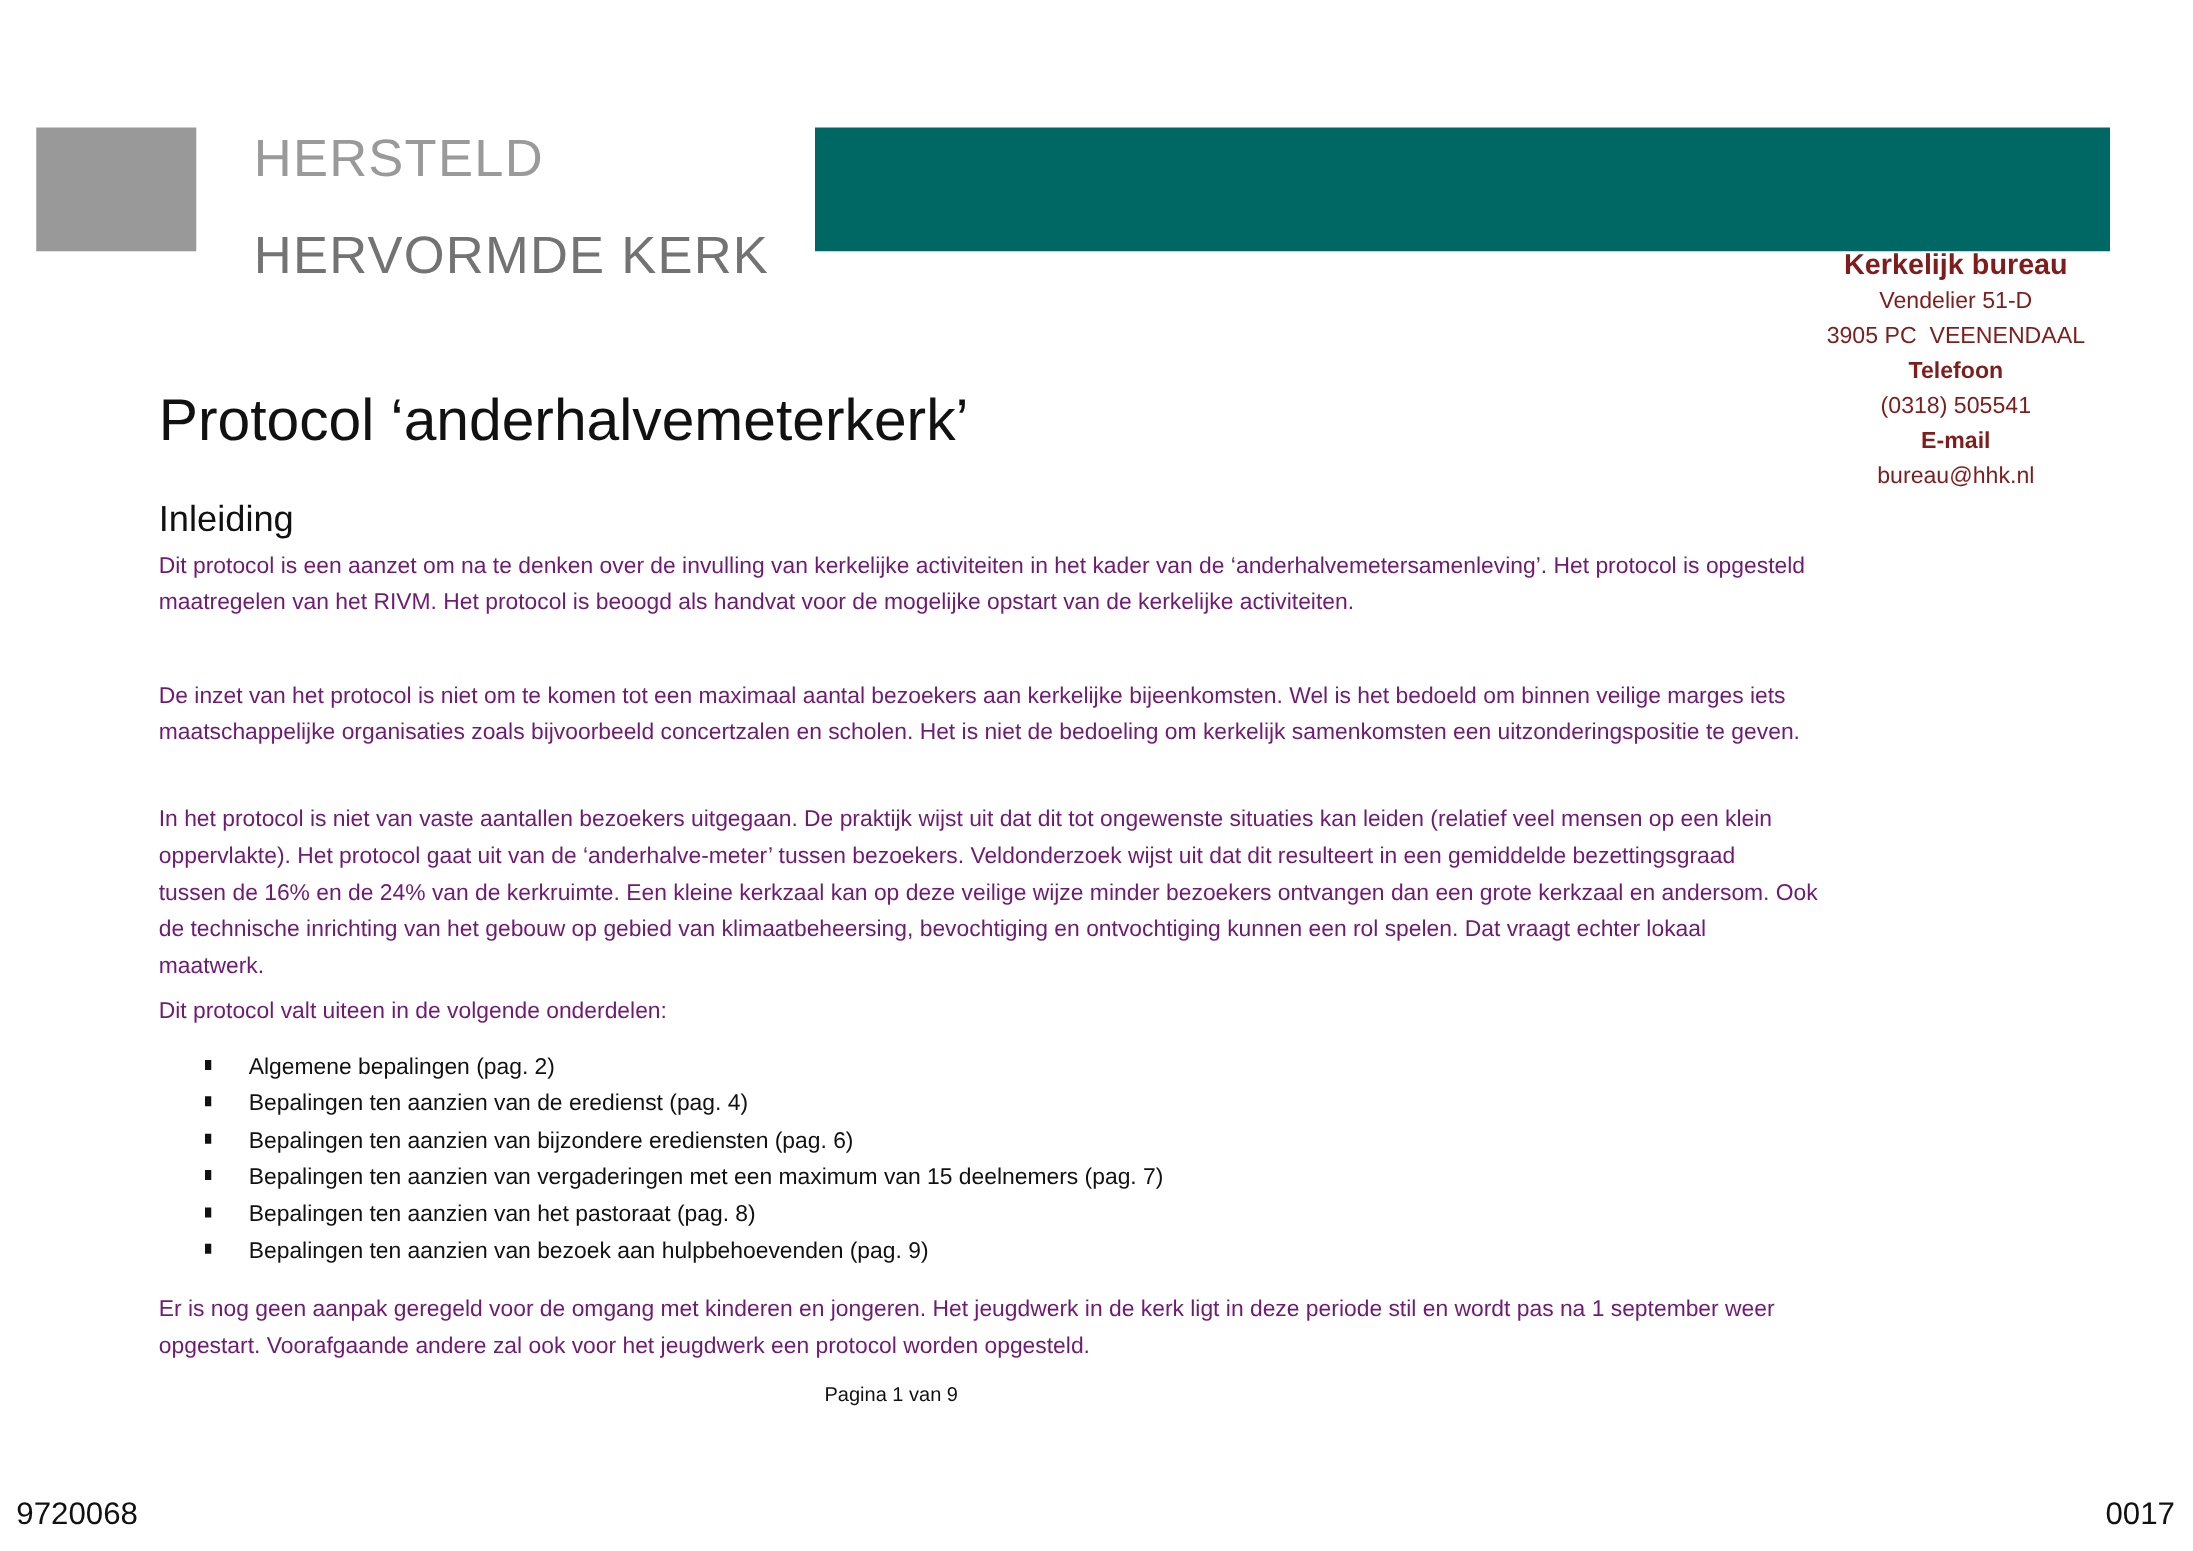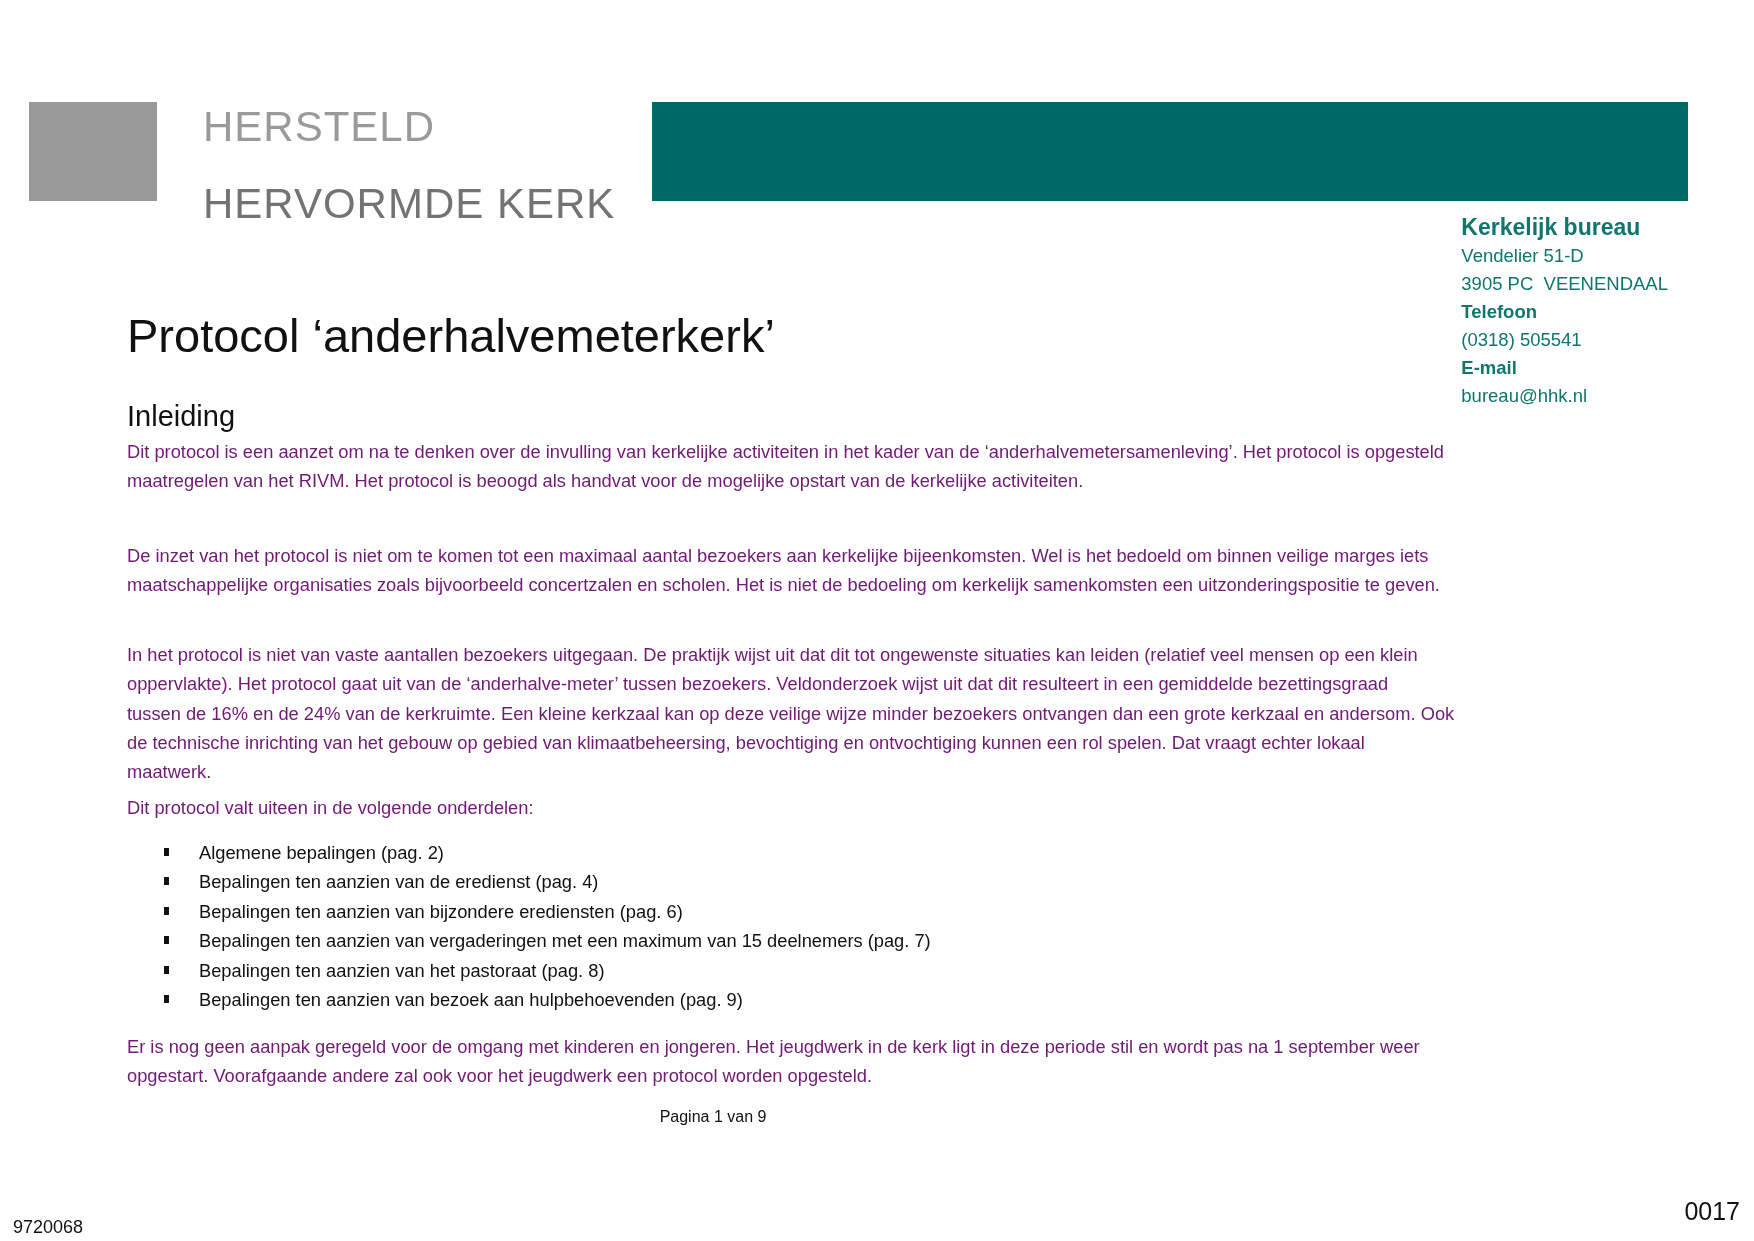--- a/index.html
+++ b/index.html
@@ -5,39 +5,39 @@
   html, body { margin: 0; padding: 0; background: #ffffff; }
   body { width: 1754px; height: 1241px; position: relative; overflow: hidden;
          font-family: "Liberation Sans", sans-serif; color: #111; }
   .abs { position: absolute; }
   #logo-block { left: 29px; top: 102px; width: 128px; height: 99px; background: #999999; }
   #brand-line1 { left: 203px; top: 104px; font-size: 42px; line-height: 46px; color: #9a9a9a;
                  letter-spacing: 1px; white-space: nowrap; }
   #brand-line2 { left: 203px; top: 153px; font-size: 42px; line-height: 46px; color: #737373;
                  letter-spacing: 1px; white-space: nowrap; margin-top: 28px; }
   #header-bar { left: 652px; top: 102px; width: 1036px; height: 99px; background: #006864; }
-  #contact { right: 86px; top: 212px; text-align: left; font-size: 18.5px; line-height: 28px; color: #0f766e; }
+  #contact { right: 86px; top: 196px; text-align: center; font-size: 18.5px; line-height: 28px; color: #7f1d1d; }
   #contact .title { font-weight: bold; font-size: 23px; line-height: 30px; }
   #contact .lbl { font-weight: bold; }
   #doc-title { left: 127px; top: 306px; font-size: 47px; line-height: 60px; color: #111; white-space: nowrap;
                font-family: "Liberation Sans Narrow", "Liberation Sans", sans-serif; }
   #section-heading { left: 127px; top: 397px; font-size: 29px; line-height: 38px; color: #111; }
   .para { left: 127px; width: 1510px; font-size: 18.3px; line-height: 29.3px; color: #701a75; }
   .para .ln { display: block; white-space: nowrap; }
   #p1 { top: 437px; }
   #p2 { top: 541px; }
   #p3 { top: 640px; }
   #p4 { top: 793px; }
   #toc { left: 160px; top: 838px; margin: 0; padding: 0; list-style: none; font-size: 18.3px; line-height: 29.4px; }
   #toc li { position: relative; padding-left: 39px; white-space: nowrap; }
   #toc li .bullet { position: absolute; left: 4px; top: 10px; width: 5px; height: 8px; background: #111; }
   #p5 { top: 1032px; }
   #page-number { left: 0; width: 1462px; top: 1106px; text-align: center; font-size: 16px; line-height: 22px; }
   #page-number span { position: relative; left: -18px; }
-  #stamp-left { left: 13px; top: 1197px; font-size: 18px; line-height: 28px; color: #111; margin-top: 16px; }
+  #stamp-left { left: 13px; top: 1197px; font-size: 25px; line-height: 28px; color: #111; }
   #stamp-right { right: 14px; top: 1197px; font-size: 25px; line-height: 28px; color: #111; }
 </style>
 </head>
 <body>
 
 <div id="logo-block" class="abs"></div>
 <div id="brand-line1" class="abs">HERSTELD</div>
 <div id="brand-line2" class="abs">HERVORMDE KERK</div>
 <div id="header-bar" class="abs"></div>
 

